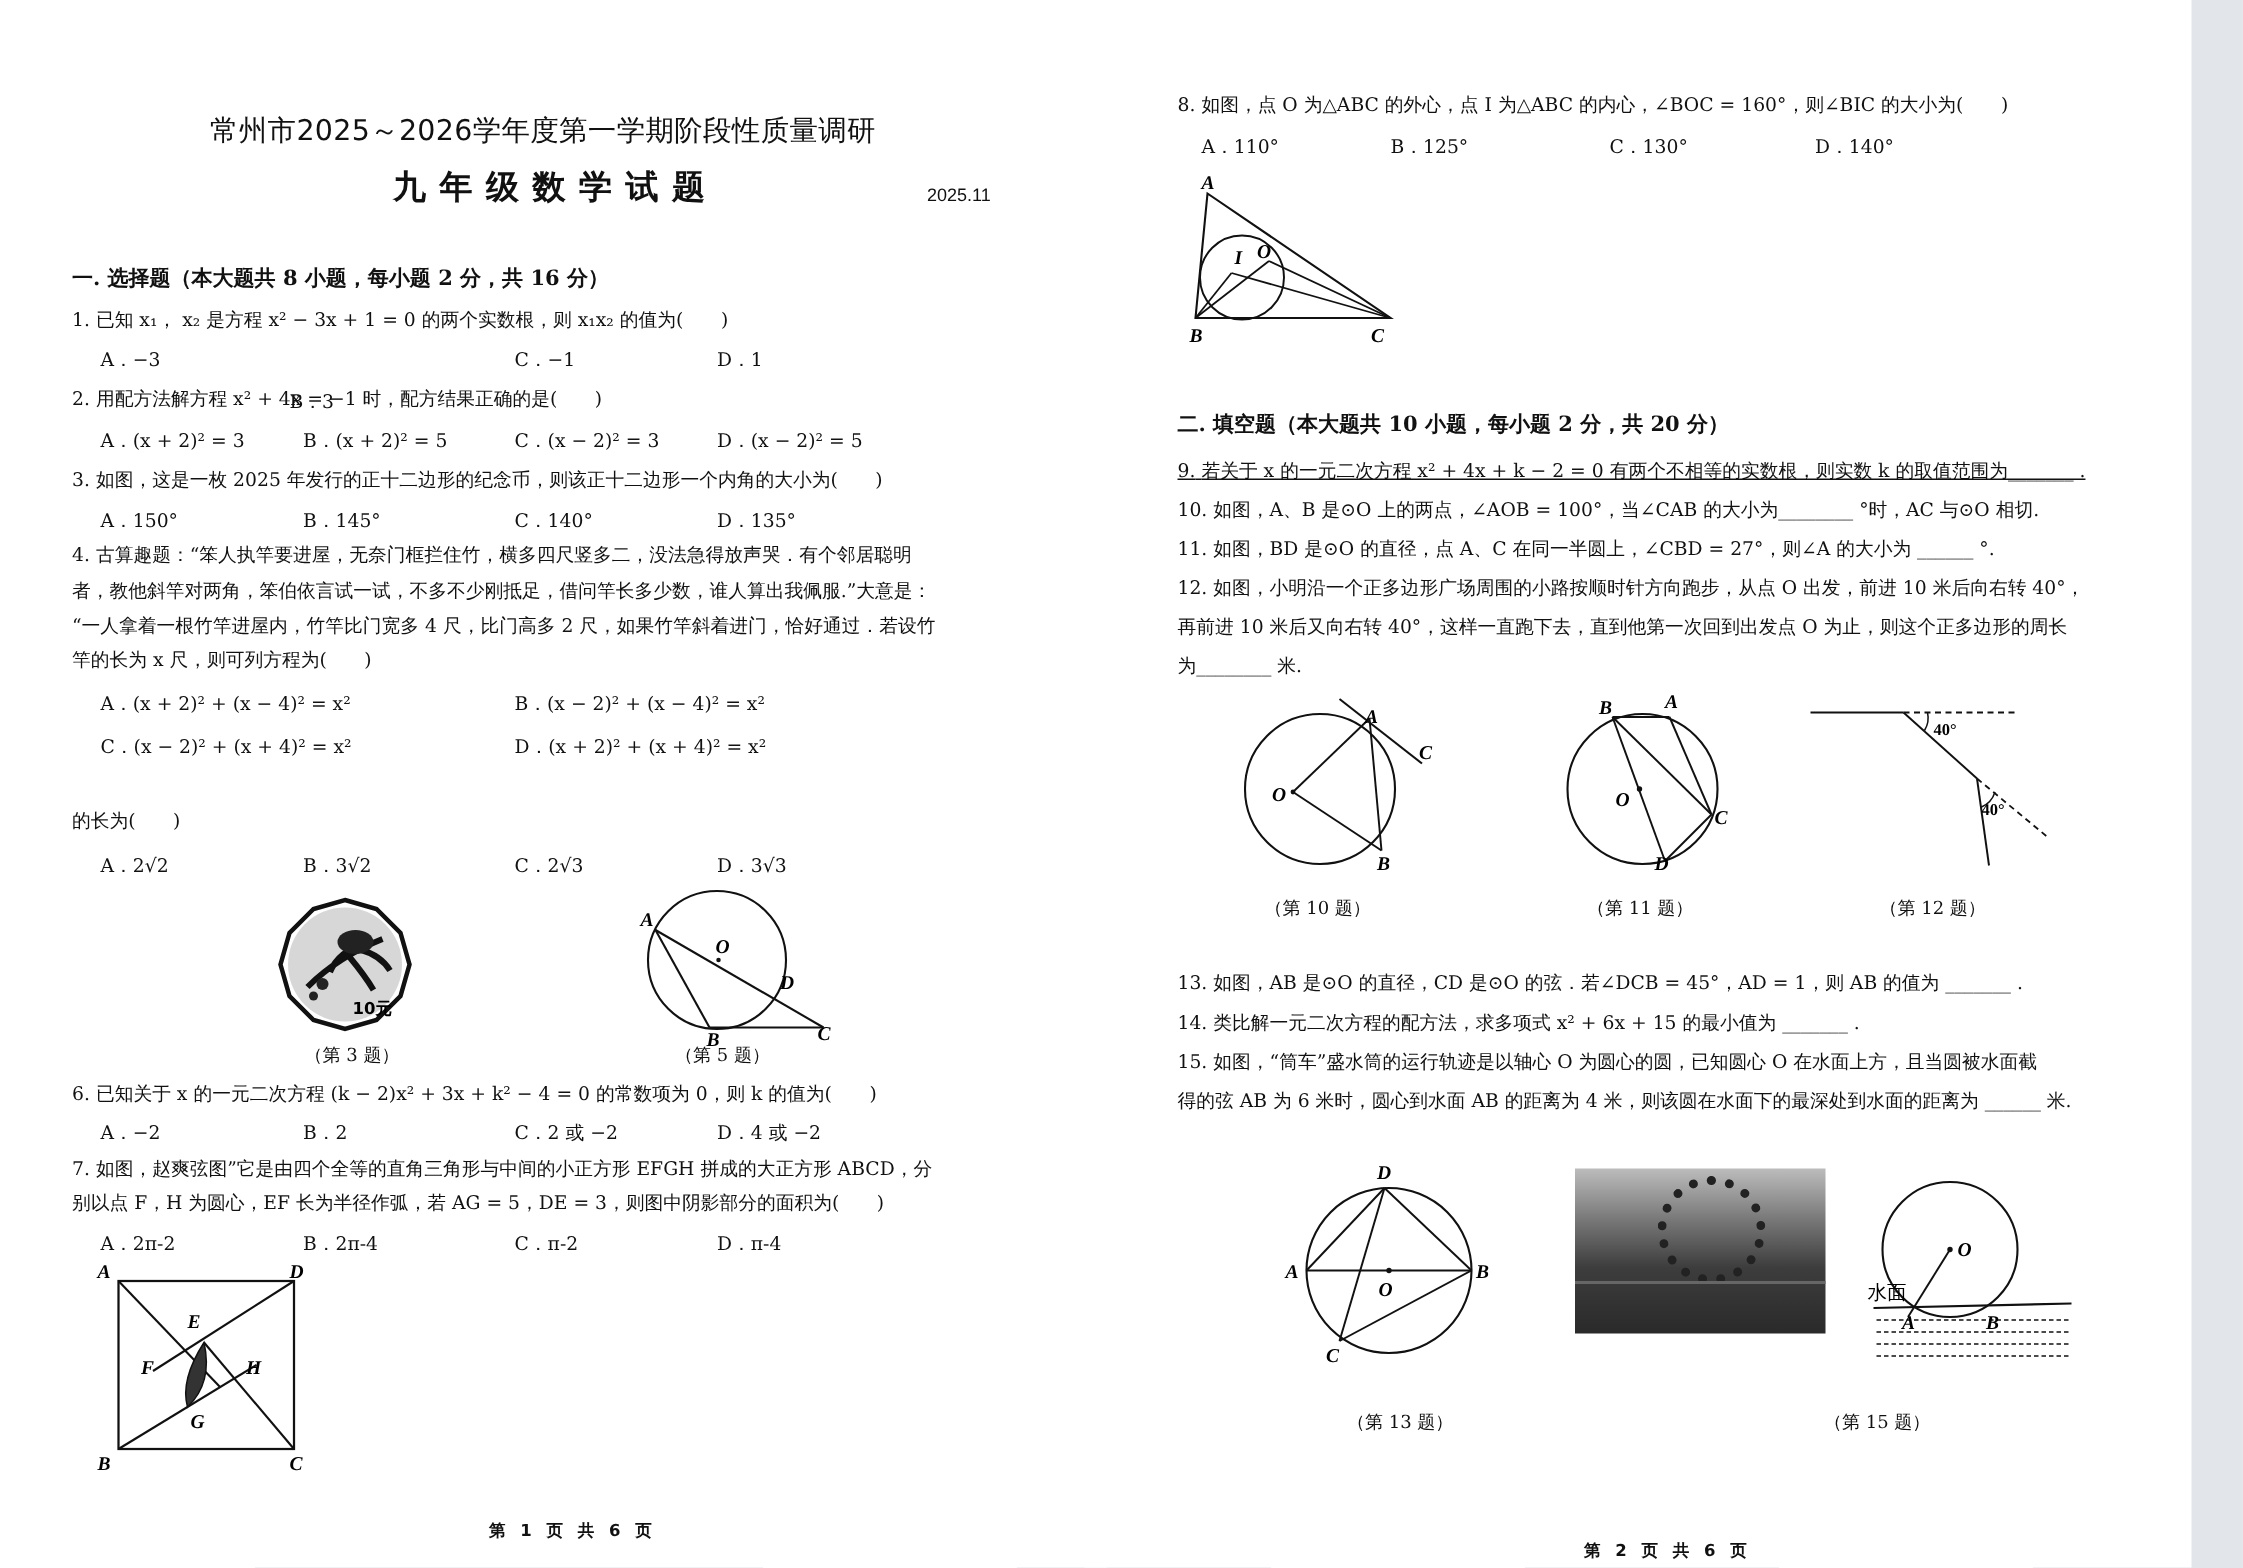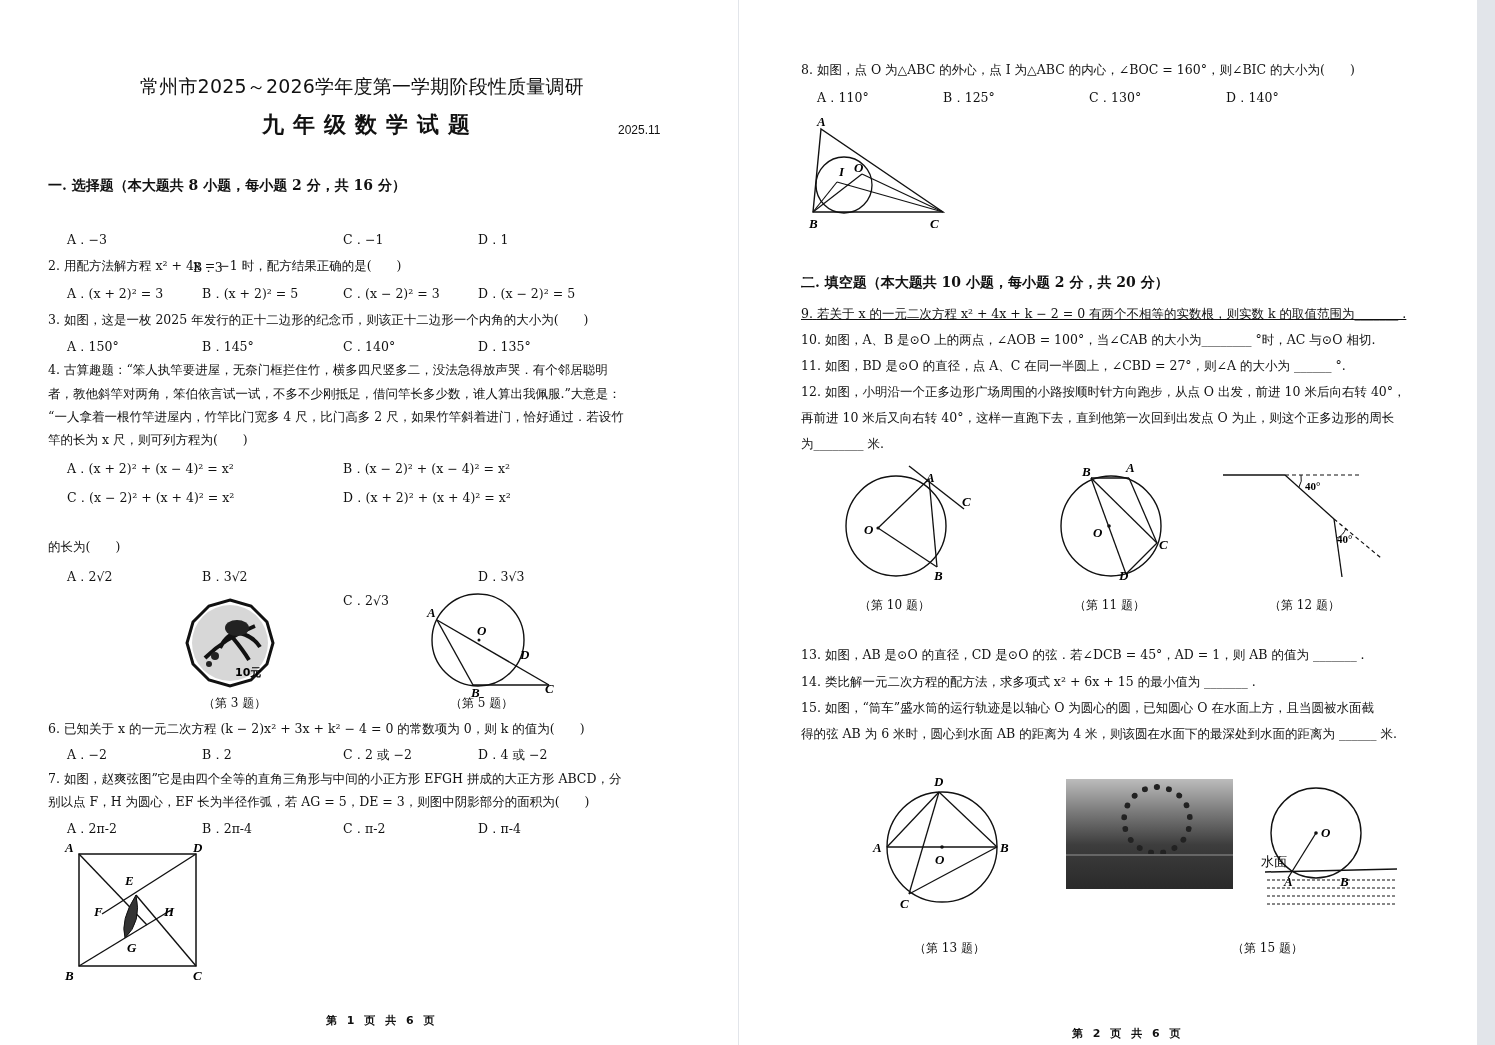--- a/index.html
+++ b/index.html
@@ -1,20 +1,20 @@
 <!DOCTYPE html>
 <html><head>
 <meta charset="utf-8">
 <style>
   html,body{margin:0;padding:0;}
   body{width:1495px;height:1045px;background:#e2e5ea;position:relative;overflow:hidden;
        font-family:"DejaVu Serif","Liberation Serif",serif;color:#111;}
   .page{position:absolute;top:0;height:1045px;background:#fff;overflow:hidden;}
   #page1{left:0;width:738px;}
-  #page2{left:739px;width:738px;}
+  #page2{left:723px;width:738px;}
   .abs{position:absolute;white-space:nowrap;}
   .title1{font-family:"DejaVu Sans","Liberation Sans",sans-serif;font-size:19px;letter-spacing:0.2px;}
   .title2{font-family:"DejaVu Sans","Liberation Sans",sans-serif;font-size:22px;font-weight:bold;letter-spacing:9px;}
   .date{font-family:"Liberation Sans",sans-serif;font-size:12px;}
   .sec{font-size:14px;font-weight:bold;}
   .q{font-size:12.5px;}
   .opt{font-size:12.5px;}
   .cap{font-size:12px;}
   .footer{font-family:"DejaVu Sans","Liberation Sans",sans-serif;font-size:11px;font-weight:bold;letter-spacing:3px;}
   svg{position:absolute;overflow:visible;}
@@ -23,20 +23,24 @@
 </head>
 <body>
 
 <div id="page1" class="page">
   <div class="abs title1" style="left:140px;top:74px;">常州市2025～2026学年度第一学期阶段性质量调研</div>
   <div class="abs title2" style="left:262px;top:110px;">九年级数学试题</div>
   <div class="abs date" style="left:618px;top:123px;">2025.11</div>
 
   <div class="abs sec" style="left:48px;top:177px;">一. 选择题（本大题共 8 小题，每小题 2 分，共 16 分）</div>
 
+  <div class="abs q" style="left:48px;top:205px;">
+    <span>1.</span>
+    <span>已知 x₁， x₂ 是方程 x² − 3x + 1 = 0 的两个实数根，则 x₁x₂ 的值为(　　)</span>
+  </div>
   <div class="abs opt" style="left:67px;top:232px;">A．−3</div>
   <div class="abs opt" style="left:193px;top:232px;margin-top:28px;">B．3</div>
   <div class="abs opt" style="left:343px;top:232px;">C．−1</div>
   <div class="abs opt" style="left:478px;top:232px;">D．1</div>
 
   <div class="abs q" style="left:48px;top:258px;">
     <span>2.</span>
     <span>用配方法解方程 x² + 4x = −1 时，配方结果正确的是(　　)</span>
   </div>
   <div class="abs opt" style="left:67px;top:286px;">A．(x + 2)² = 3</div>
@@ -61,21 +65,21 @@
   <div class="abs q" style="left:48px;top:409px;">“一人拿着一根竹竿进屋内，竹竿比门宽多 4 尺，比门高多 2 尺，如果竹竿斜着进门，恰好通过．若设竹</div>
   <div class="abs q" style="left:48px;top:432px;">竿的长为 x 尺，则可列方程为(　　)</div>
   <div class="abs opt" style="left:67px;top:461px;text-align:center;">A．(x + 2)² + (x − 4)² = x²</div>
   <div class="abs opt" style="left:343px;top:461px;">B．(x − 2)² + (x − 4)² = x²</div>
   <div class="abs opt" style="left:67px;top:490px;">C．(x − 2)² + (x + 4)² = x²</div>
   <div class="abs opt" style="left:343px;top:490px;">D．(x + 2)² + (x + 4)² = x²</div>
 
   <div class="abs q" style="left:48px;top:539px;">的长为(　　)</div>
   <div class="abs opt" style="left:67px;top:569px;">A．2√2</div>
   <div class="abs opt" style="left:202px;top:569px;">B．3√2</div>
-  <div class="abs opt" style="left:343px;top:569px;margin-top:24px;">C．2√3</div>
+  <div class="abs opt" style="left:343px;top:569px;">C．2√3</div>
   <div class="abs opt" style="left:478px;top:569px;">D．3√3</div>
 
   <svg style="left:185px;top:598px;" width="90" height="90">
     <polygon points="45,2 66,8 82,24 88,45 82,66 66,82 45,88 24,82 8,66 2,45 8,24 24,8" fill="#fff" stroke="#111" stroke-width="3"></polygon>
     <circle cx="45" cy="45" r="38" fill="#bdbdbd" opacity="0.6"></circle>
     <path d="M20,60 Q40,40 70,28 M35,50 q6,-14 22,-18 M48,40 q10,12 16,22 M55,35 q14,4 20,14" stroke="#111" stroke-width="4" fill="none"></path>
     <ellipse cx="52" cy="30" rx="12" ry="8" fill="#222"></ellipse>
     <circle cx="30" cy="58" r="4" fill="#222"></circle>
       <circle cx="24" cy="66" r="3" fill="#222"></circle>
     <text x="50" y="78" style="font-style:normal;font-size:11px;font-family:'DejaVu Sans',sans-serif;">10元</text>

